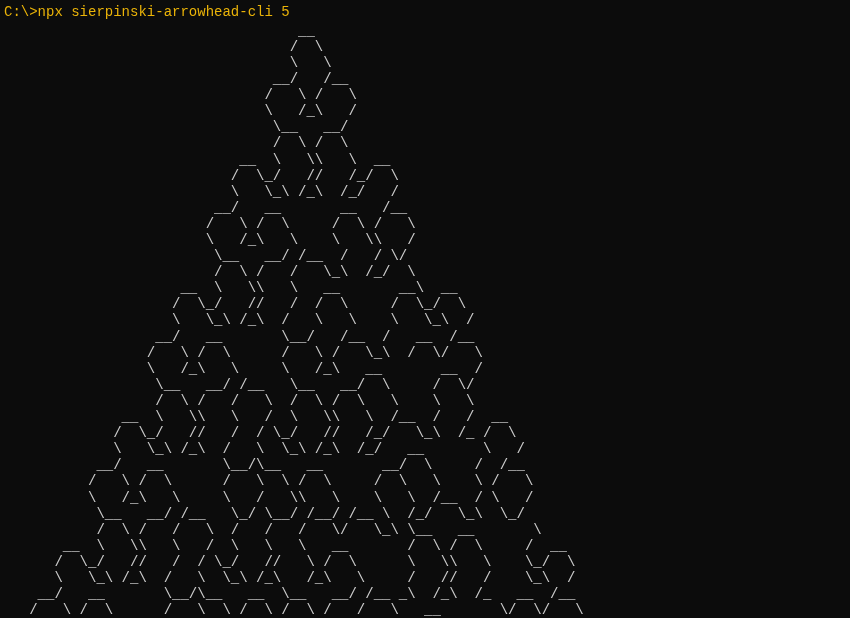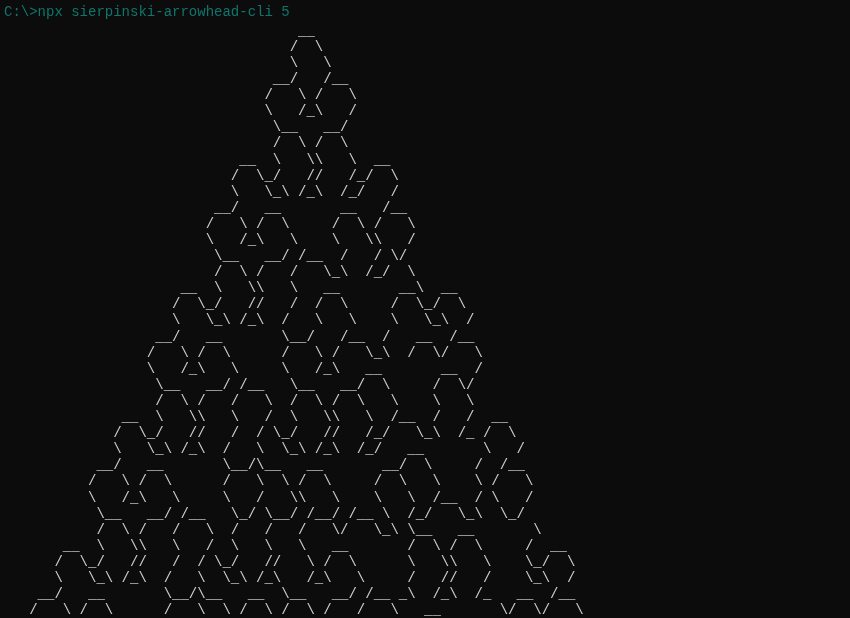--- a/index.html
+++ b/index.html
@@ -17,21 +17,21 @@
       overflow: hidden;
       padding: 4px 4px;
       line-height: 1.2;
     }
     .terminal {
       width: 100%;
       height: 100%;
     }
     .command-line {
       white-space: pre;
-      color: #0f766e;
+      color: #eab308;
     }
     .ascii-output {
       white-space: pre;
       color: #cccccc;
       line-height: 1.15;
       font-size: 14px;
       letter-spacing: 0;
       margin-top: 2px;
       margin-bottom: 2px;
     }

